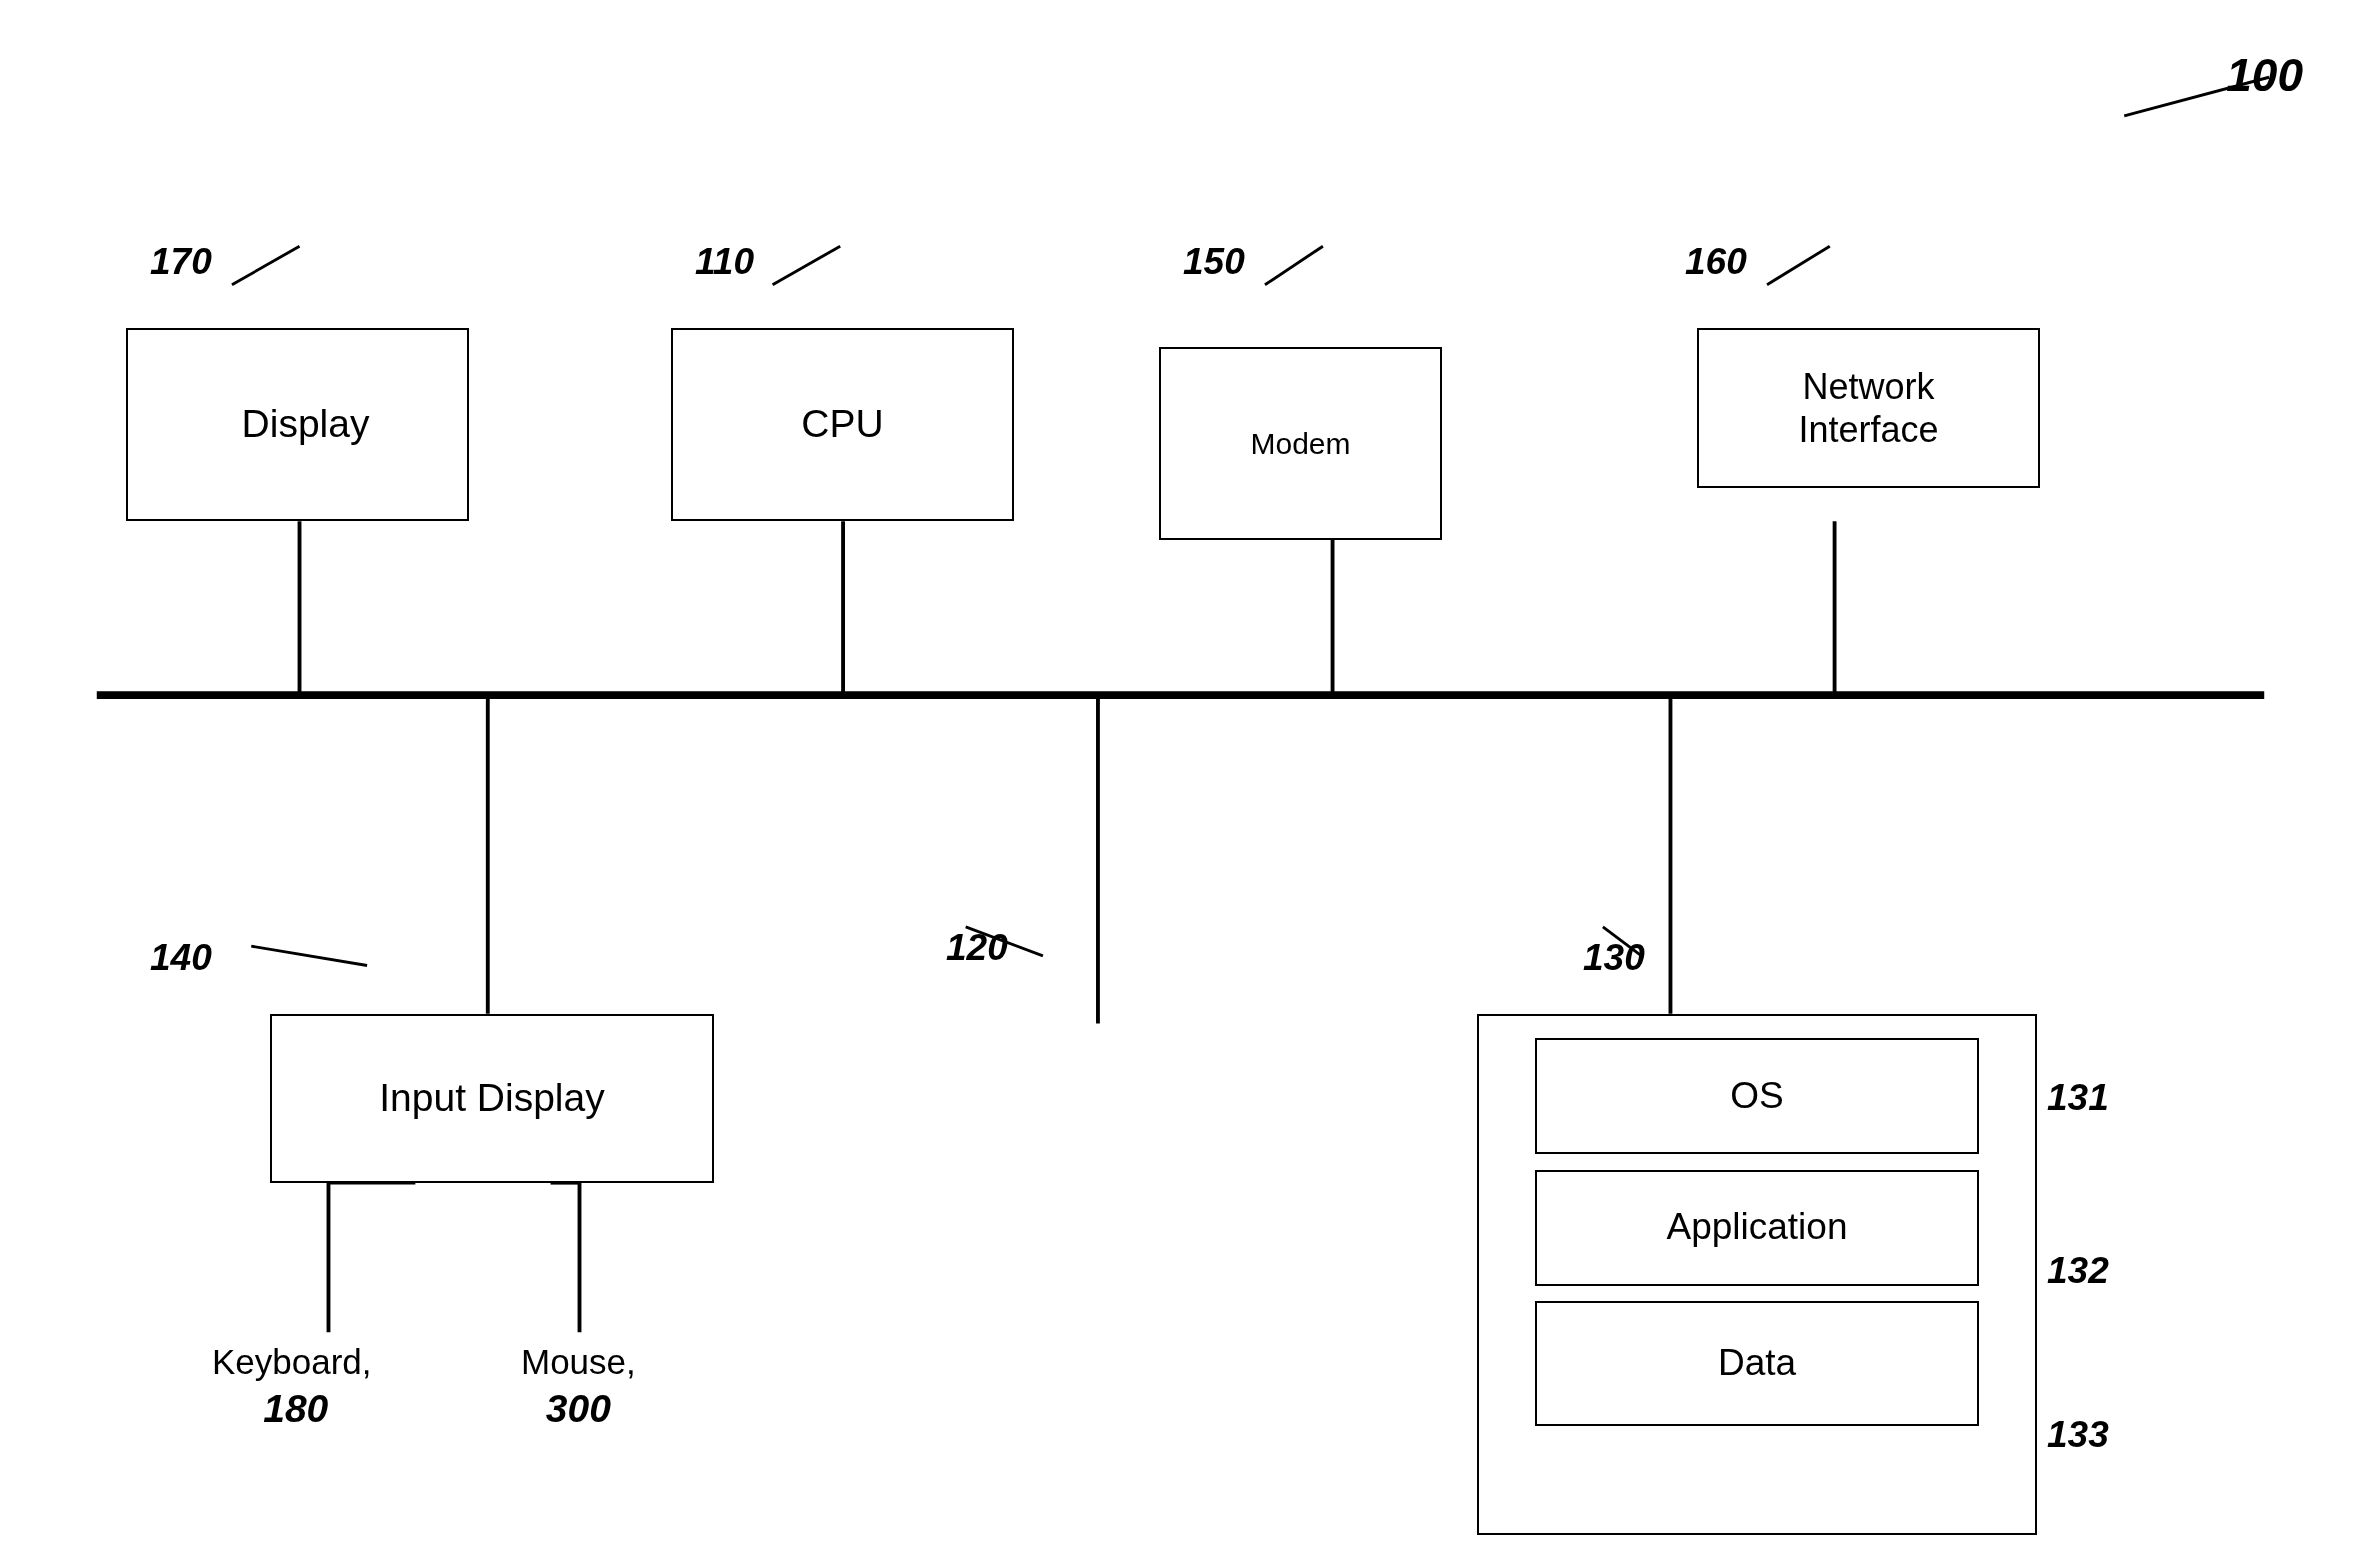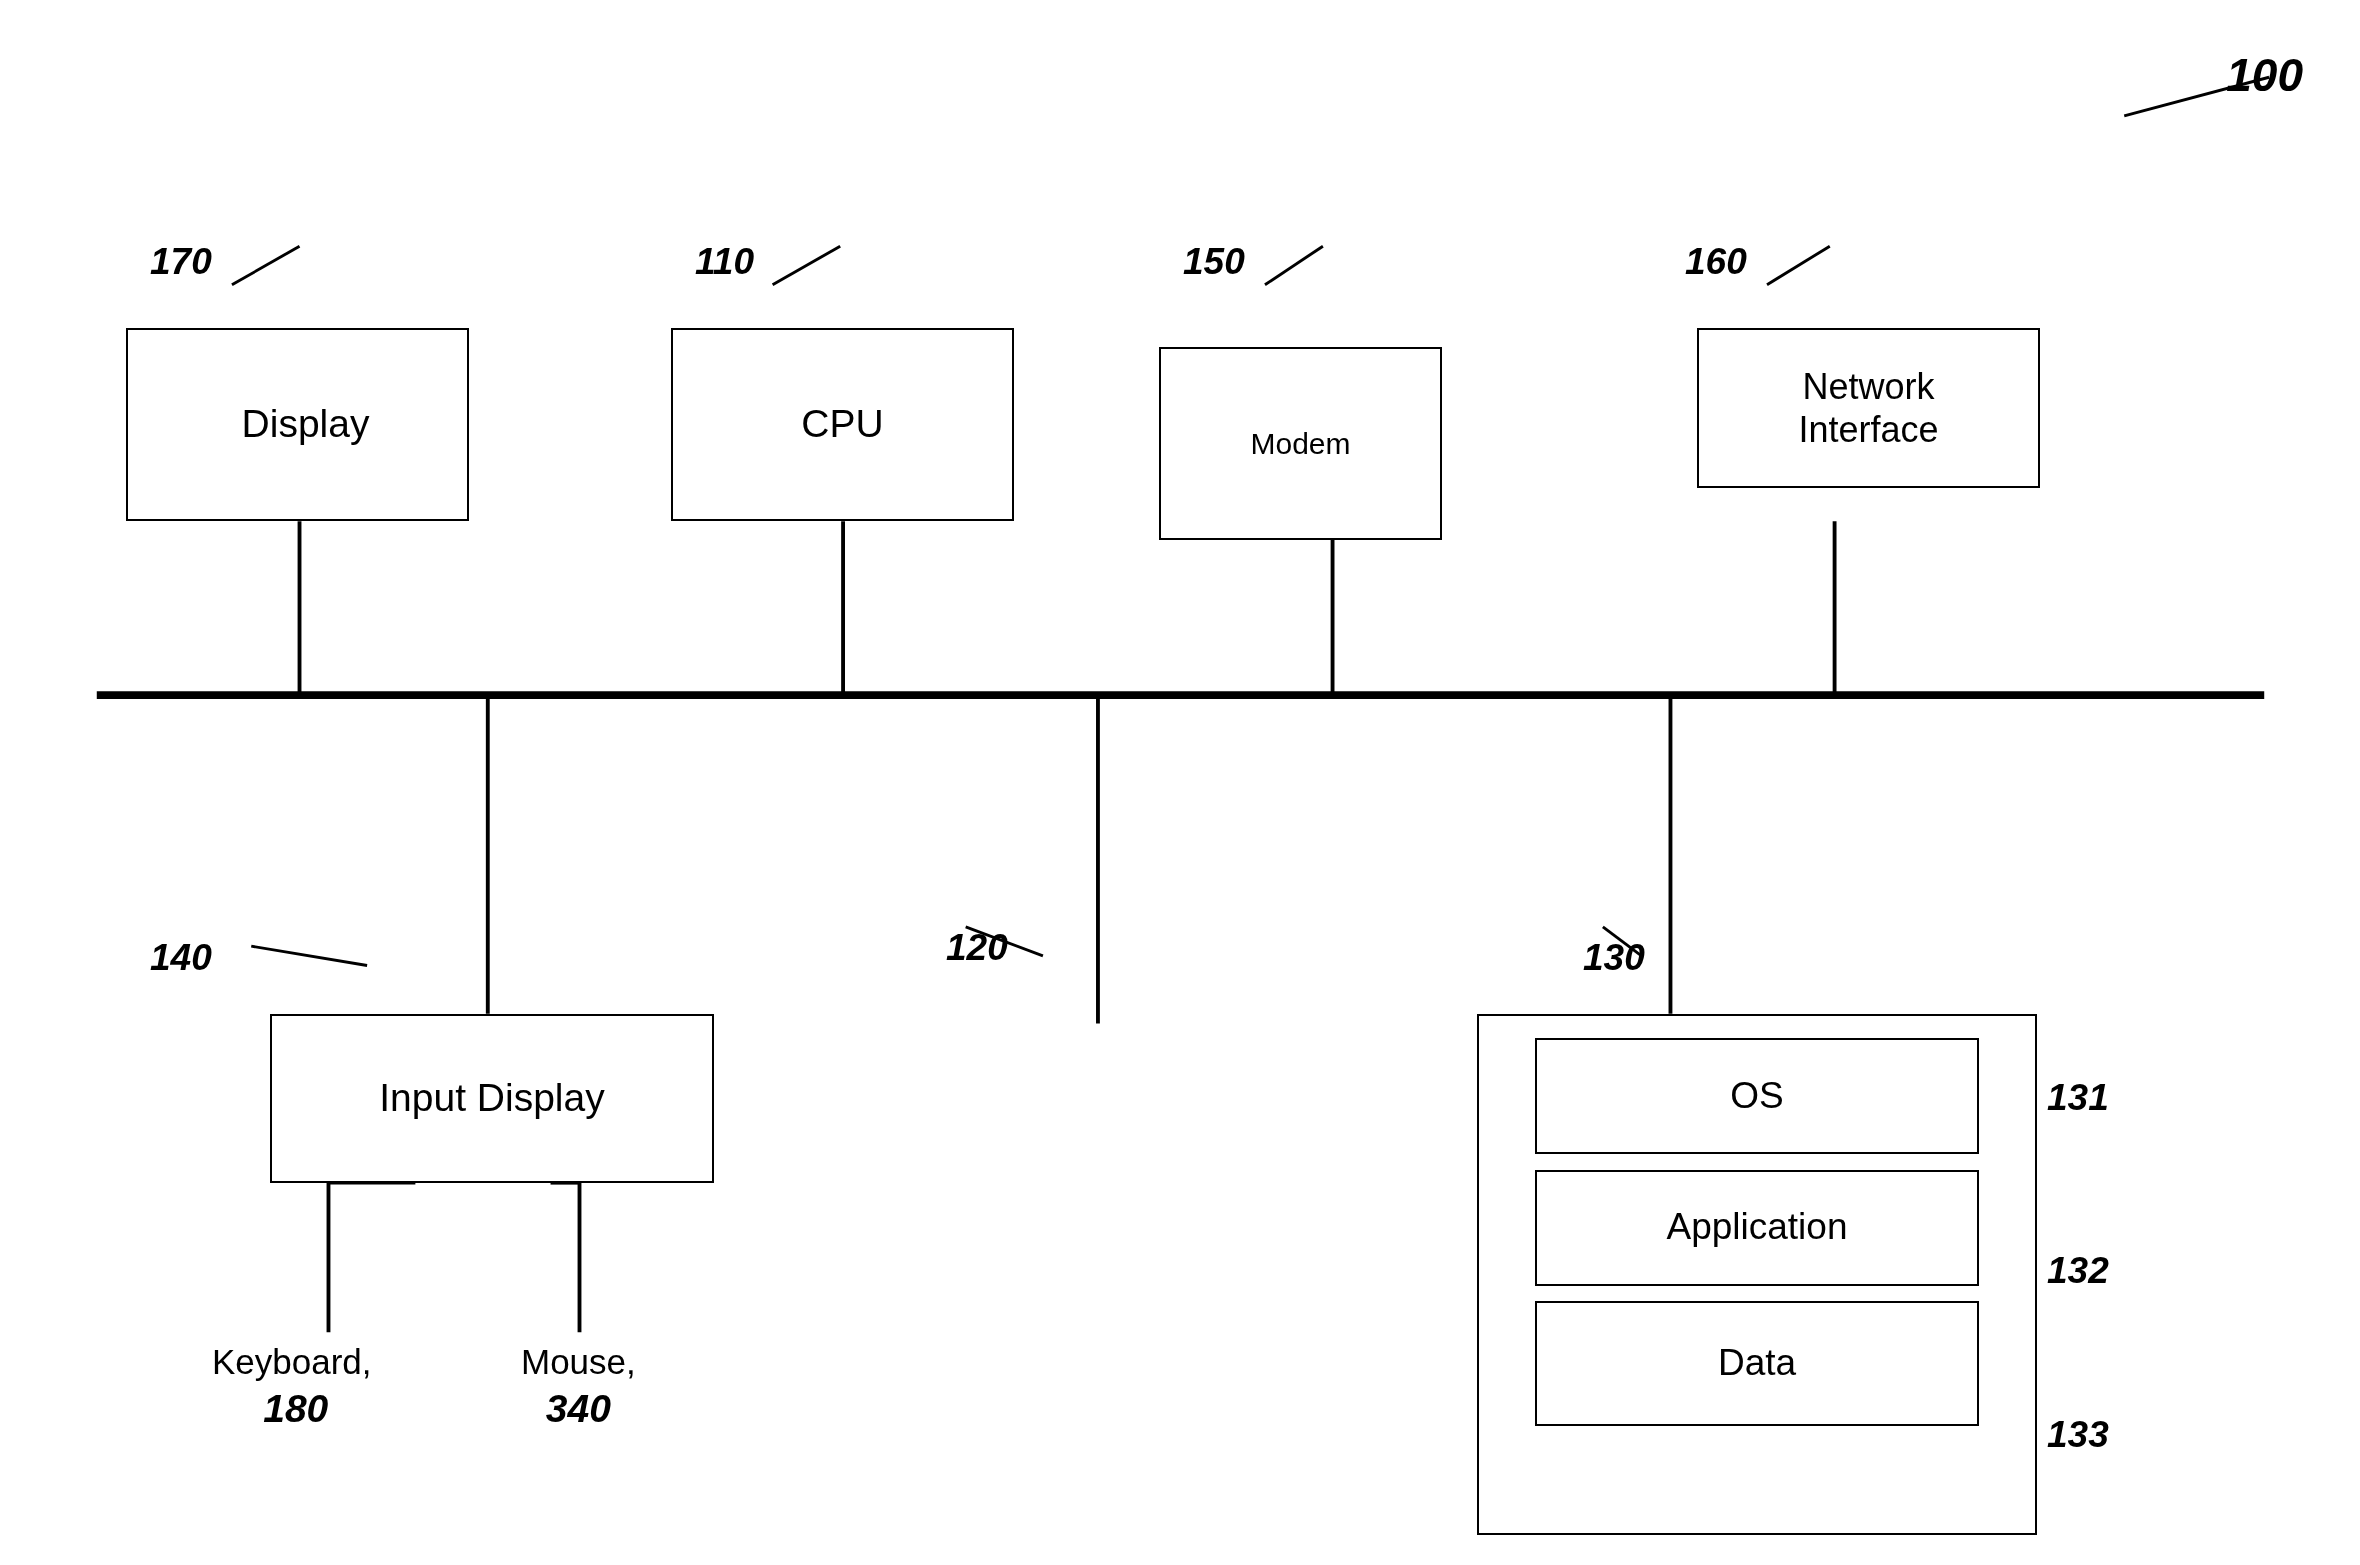--- a/index.html
+++ b/index.html
@@ -173,18 +173,18 @@
   <div style="position:absolute; top:1342px; left:212px; font-size:35px; text-align:center;">
     <div>Keyboard,</div>
     <div class="label-ref" style="position:relative; top:0; left:4px; font-size:39px; margin-top:4.8px;">
       <span>180</span>
     </div>
   </div>
 
   <div style="position:absolute; top:1342px; left:521px; font-size:35px; text-align:center;">
     <div>Mouse,</div>
     <div class="label-ref" style="position:relative; top:0; left:0; font-size:39px; margin-top:4.8px;">
-      <span>340</span>
+      <span>300</span>
     </div>
   </div>
 
 </div>
 
 
 </body></html>

